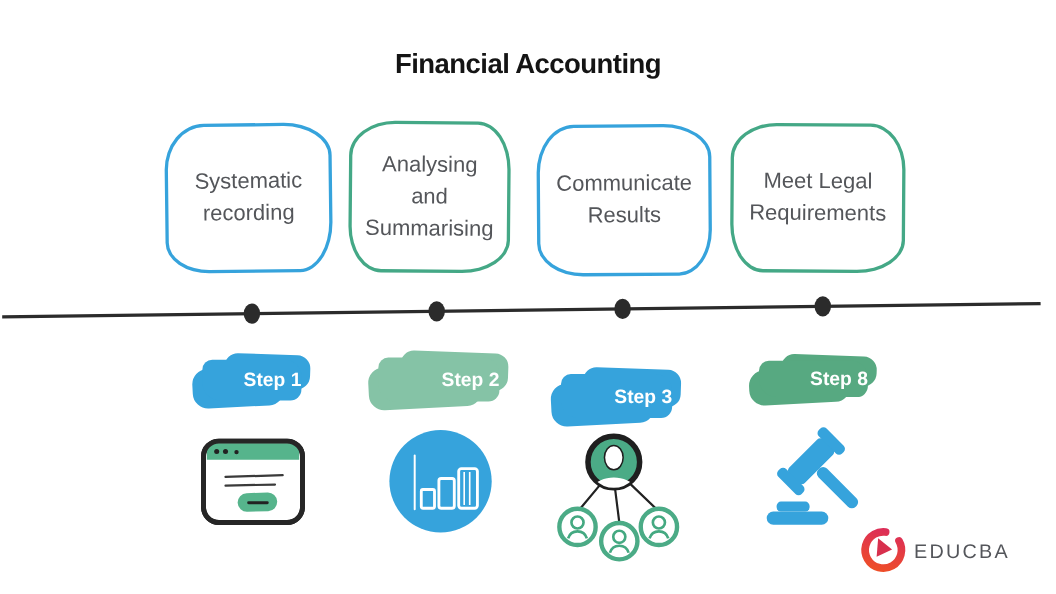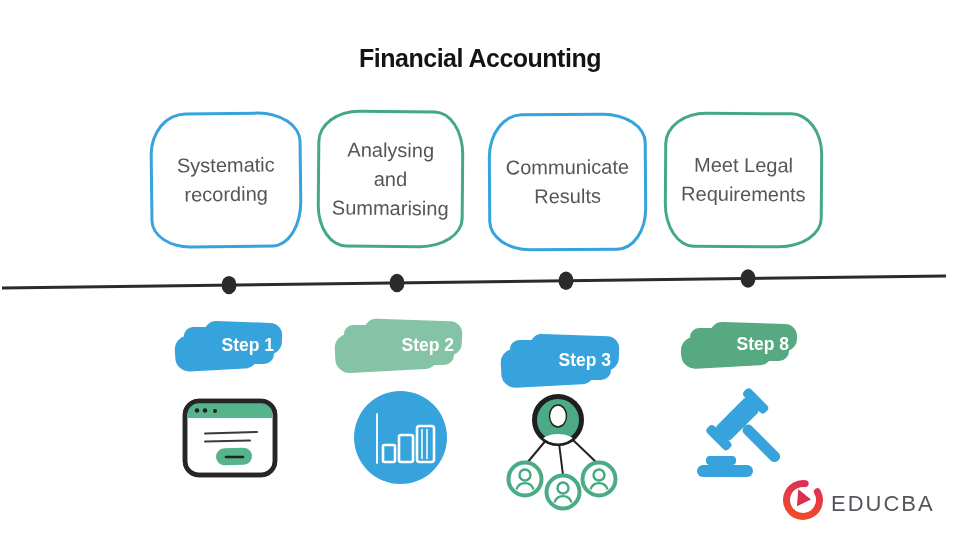--- a/index.html
+++ b/index.html
@@ -54,21 +54,21 @@
   .brush4{left:690px;top:328px;width:99px;height:33px;background:#57a981;}
   
   .icon{position:absolute;}
   .icon-browser{left:180px;top:396px;}
   .icon-chart{left:353px;top:390px;}
   .icon-people{left:502px;top:390px;}
   .icon-gavel{left:692px;top:386px;}
   
   .logo-mark{position:absolute;left:777px;top:473px;}
   .logo-text{
-    position:absolute;left:831px;top:491px;font-size:22px;letter-spacing:2px;
+    position:absolute;left:831px;top:491px;font-size:18px;letter-spacing:2px;
     color:#54565b;font-weight:400;
   }
 </style>
 </head>
 <body>
 
 <div id="canvas">
 
   <div class="title">Financial Accounting</div>
 

